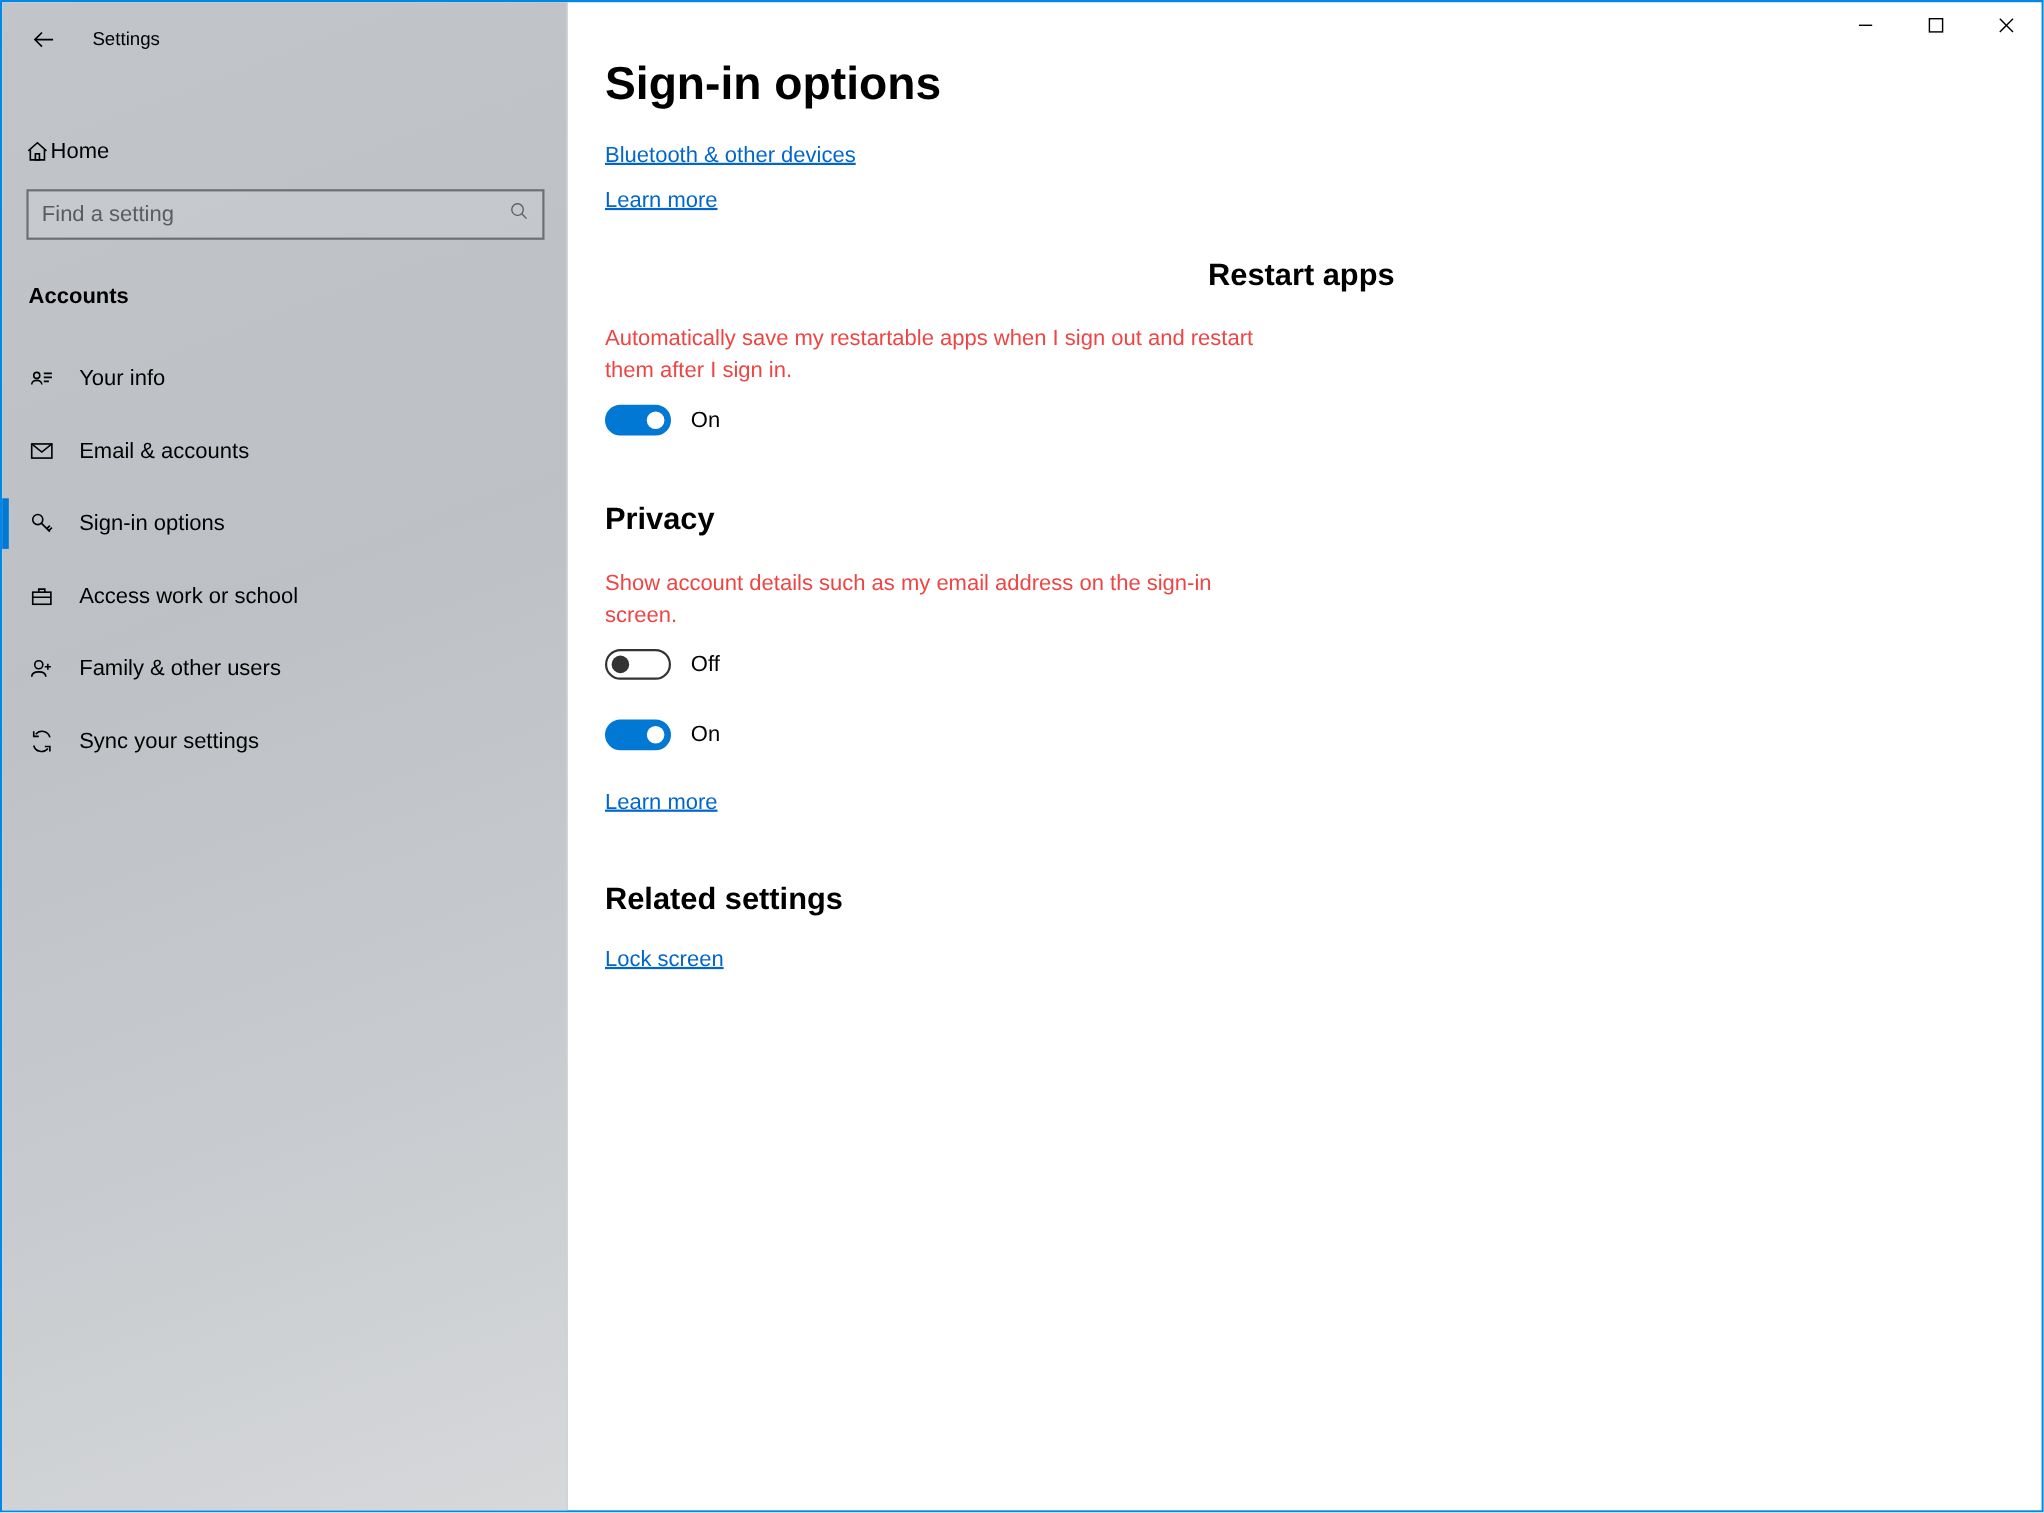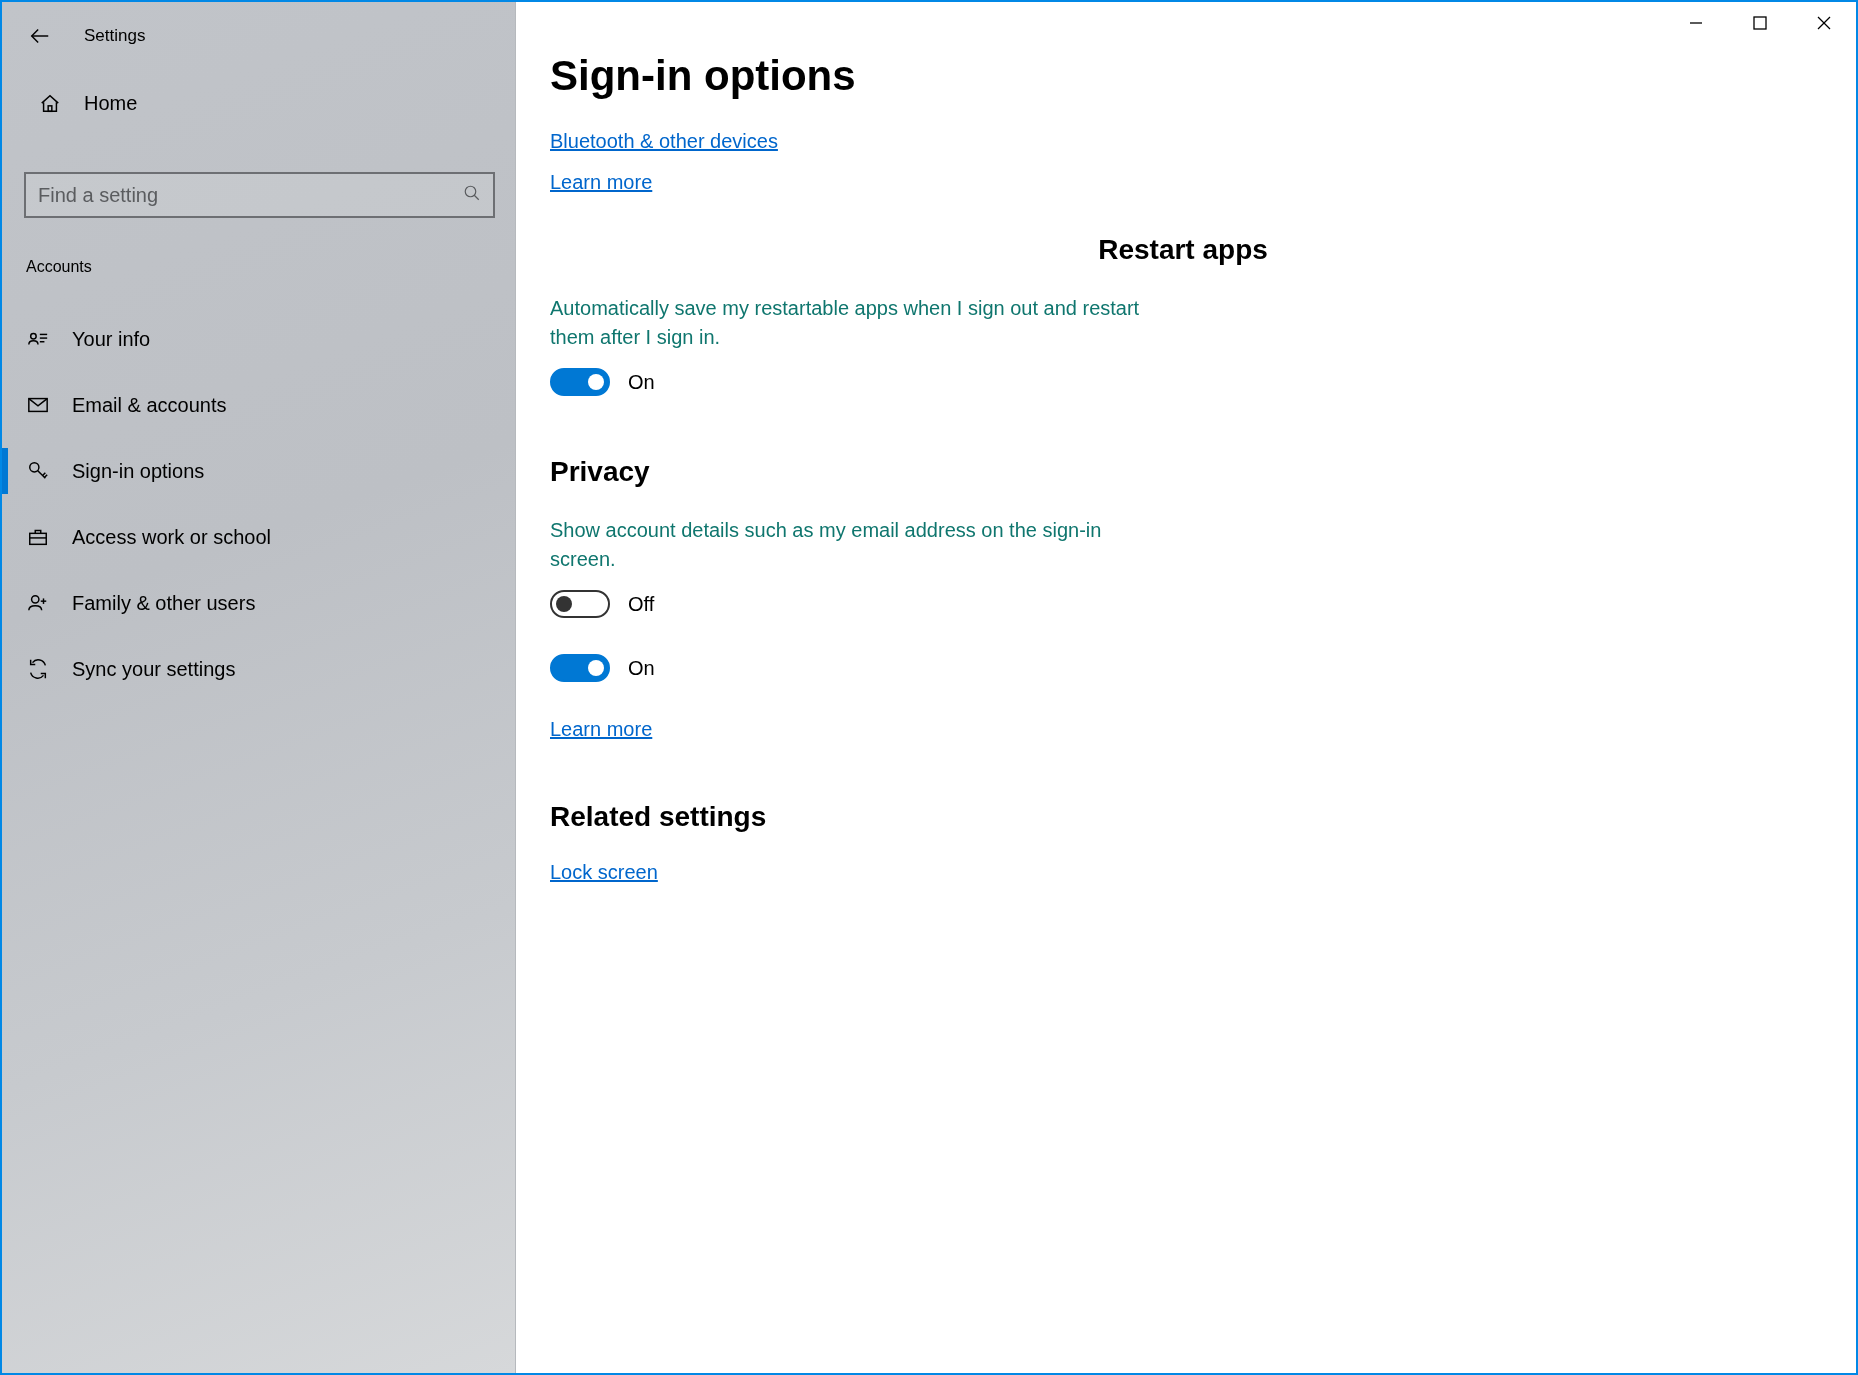--- a/index.html
+++ b/index.html
@@ -60,24 +60,23 @@
   .back-btn {
     width: 28px; height: 28px;
     display:flex; align-items:center; justify-content:center;
   }
   .app-title {
     font-size: 17px;
     color: #000;
   }
   .home-row {
     display: flex;
-    align-items: flex-start;
+    align-items: flex-end;
     height: 58px;
-    padding-left: 36px;
-    gap: 22px;
+    padding-left: 20px;
     margin-top: 28px;
   }
   .home-label { font-size: 20px; }
   .search-wrap {
     margin: 22px 20px 0 22px;
   }
   .search {
     width: 100%;
     height: 46px;
     border: 2px solid #6d6f73;
@@ -90,22 +89,22 @@
     flex: 1;
     border: none;
     background: transparent;
     font-size: 20px;
     color: #5a5c5f;
     outline: none;
   }
   .search input::placeholder { color: #5a5c5f; }
   .search .sicon { color: #5a5c5f; }
   .section-title {
-    font-size: 16px;
-    font-weight: 400;
+    font-size: 20px;
+    font-weight: 700;
     color: #000;
     margin: 40px 0 0 24px;
   }
   .nav {
     margin-top: 30px;
   }
   .nav-item {
     display: flex;
     align-items: center;
     height: 66px;
@@ -151,21 +150,21 @@
     font-weight: 600;
     margin-top: 60px;
     margin-bottom: 28px;
   }
   .group-head.first { margin-top: 40px; text-align: center; }
   .desc {
     font-size: 20px;
     max-width: 620px;
     line-height: 1.45;
     margin-bottom: 16px;
-    color: #0f766e;
+    color: #ef4444;
   }
   .toggle-row {
     display: flex;
     align-items: center;
     gap: 18px;
     margin-bottom: 36px;
   }
   .toggle {
     width: 60px;
     height: 28px;

